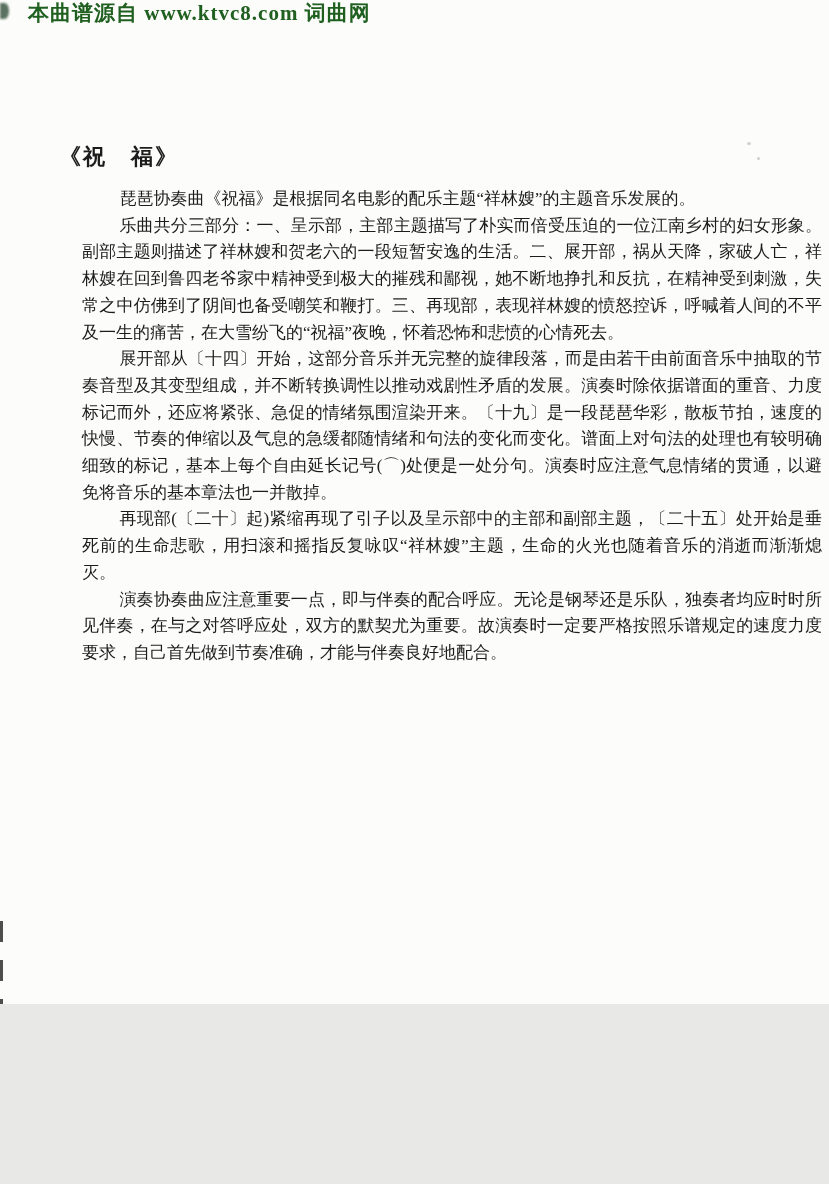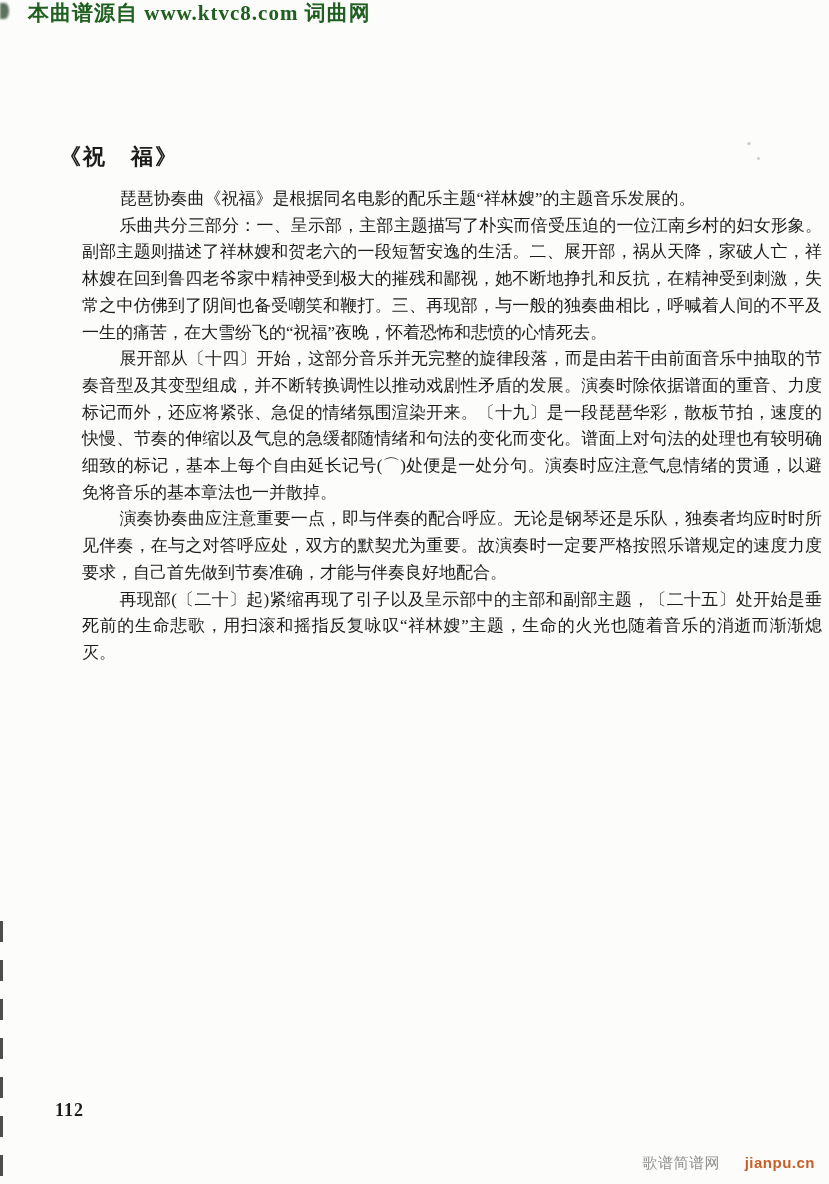--- a/index.html
+++ b/index.html
@@ -1,18 +1,18 @@
 <!DOCTYPE html>
 <html><head>
 <meta charset="utf-8">
 <style>
   html,body{margin:0;padding:0;background:#e8e8e6;}
   .page{
     position:relative;
-    width:829px;height:1184px;
+    width:829px;height:1004px;
     margin:0 auto;
     background:#fcfcfb;
     overflow:hidden;
     font-family:"Liberation Serif","DejaVu Serif",serif;
     color:#1c1c1c;
   }
   
   .wm-top{
     position:absolute;left:28px;top:1px;
     font-size:21px;line-height:24px;
@@ -78,24 +78,24 @@
     <span style="color: rgb(31, 95, 31);">本曲谱源自 www.ktvc8.com 词曲网</span>
   </div>
 
   <i class="speck s1"></i>
   <i class="speck s2"></i>
 
   <h1 class="title">《祝　福》</h1>
 
   <div class="content" id="paragraphs">
       <p>琵琶协奏曲《祝福》是根据同名电影的配乐主题“祥林嫂”的主题音乐发展的。</p>
-      <p>乐曲共分三部分：一、呈示部，主部主题描写了朴实而倍受压迫的一位江南乡村的妇女形象。副部主题则描述了祥林嫂和贺老六的一段短暂安逸的生活。二、展开部，祸从天降，家破人亡，祥林嫂在回到鲁四老爷家中精神受到极大的摧残和鄙视，她不断地挣扎和反抗，在精神受到刺激，失常之中仿佛到了阴间也备受嘲笑和鞭打。三、再现部，与一般的独奏曲相比，呼喊着人间的不平及一生的痛苦，在大雪纷飞的“祝福”夜晚，怀着恐怖和悲愤的心情死去。</p>
+      <p>乐曲共分三部分：一、呈示部，主部主题描写了朴实而倍受压迫的一位江南乡村的妇女形象。副部主题则描述了祥林嫂和贺老六的一段短暂安逸的生活。二、展开部，祸从天降，家破人亡，祥林嫂在回到鲁四老爷家中精神受到极大的摧残和鄙视，她不断地挣扎和反抗，在精神受到刺激，失常之中仿佛到了阴间也备受嘲笑和鞭打。三、再现部，表现祥林嫂的愤怒控诉，呼喊着人间的不平及一生的痛苦，在大雪纷飞的“祝福”夜晚，怀着恐怖和悲愤的心情死去。</p>
       <p>展开部从〔十四〕开始，这部分音乐并无完整的旋律段落，而是由若干由前面音乐中抽取的节奏音型及其变型组成，并不断转换调性以推动戏剧性矛盾的发展。演奏时除依据谱面的重音、力度标记而外，还应将紧张、急促的情绪氛围渲染开来。〔十九〕是一段琵琶华彩，散板节拍，速度的快慢、节奏的伸缩以及气息的急缓都随情绪和句法的变化而变化。谱面上对句法的处理也有较明确细致的标记，基本上每个自由延长记号(⌒)处便是一处分句。演奏时应注意气息情绪的贯通，以避免将音乐的基本章法也一并散掉。</p>
+      <p>再现部(〔二十〕起)紧缩再现了引子以及呈示部中的主部和副部主题，〔二十五〕处开始是垂死前的生命悲歌，用扫滚和摇指反复咏叹“祥林嫂”主题，生命的火光也随着音乐的消逝而渐渐熄灭。</p>
       <p>演奏协奏曲应注意重要一点，即与伴奏的配合呼应。无论是钢琴还是乐队，独奏者均应时时所见伴奏，在与之对答呼应处，双方的默契尤为重要。故演奏时一定要严格按照乐谱规定的速度力度要求，自己首先做到节奏准确，才能与伴奏良好地配合。</p>
-      <p>再现部(〔二十〕起)紧缩再现了引子以及呈示部中的主部和副部主题，〔二十五〕处开始是垂死前的生命悲歌，用扫滚和摇指反复咏叹“祥林嫂”主题，生命的火光也随着音乐的消逝而渐渐熄灭。</p>
     </div>
 
   <div class="page-number">112</div>
 
   <div class="wm-bottom">
     <span class="name" style="color: rgb(143, 143, 143);">歌谱简谱网</span>
     <span class="url" style="color: rgb(199, 95, 40);">jianpu.cn</span>
   </div>
 
   <div class="left-dashes"></div>

